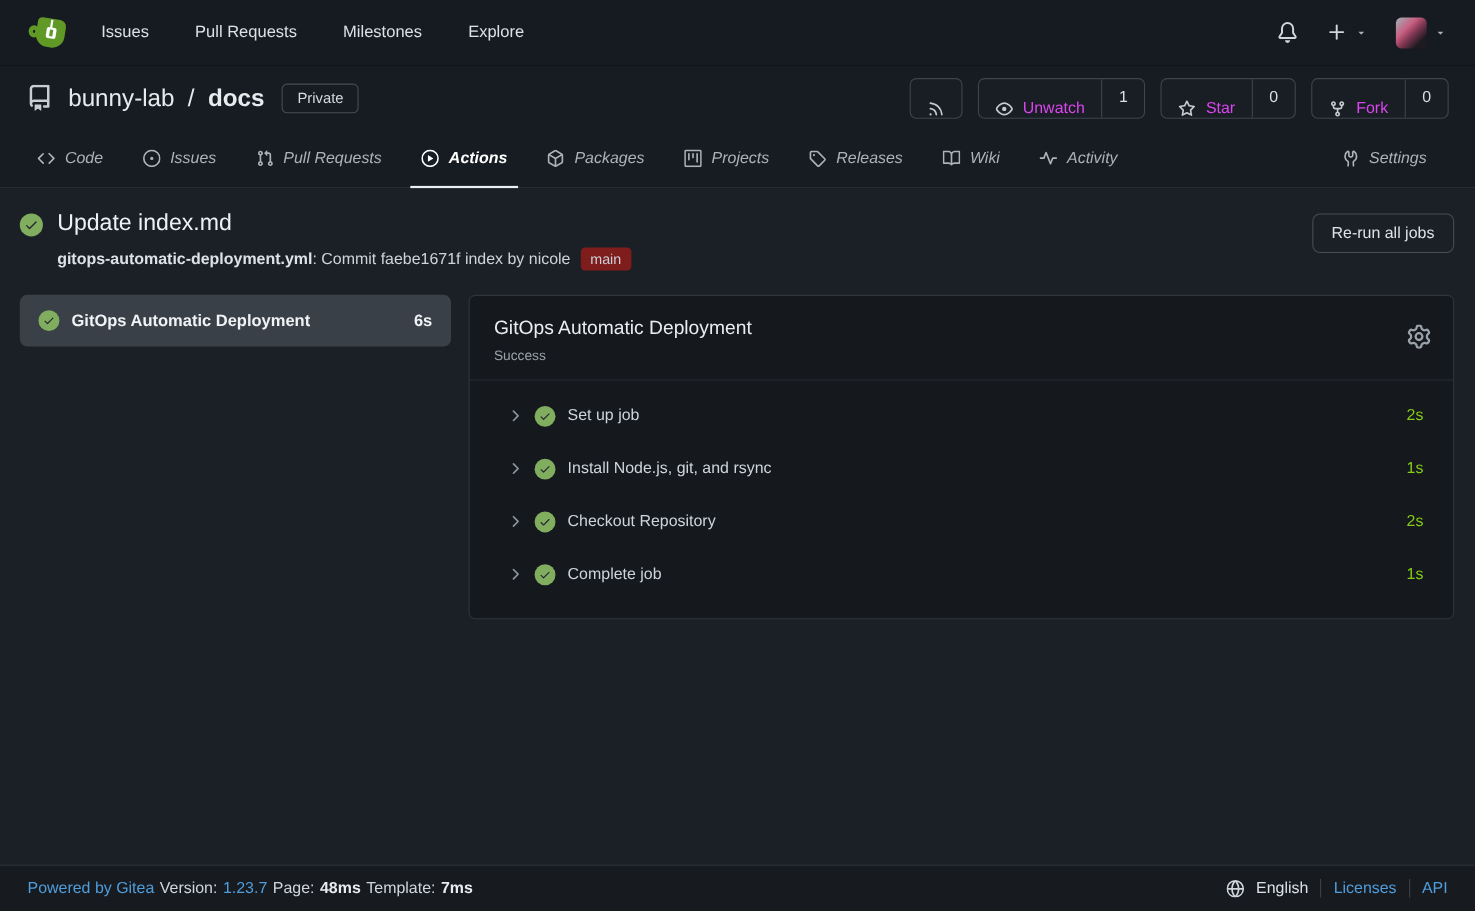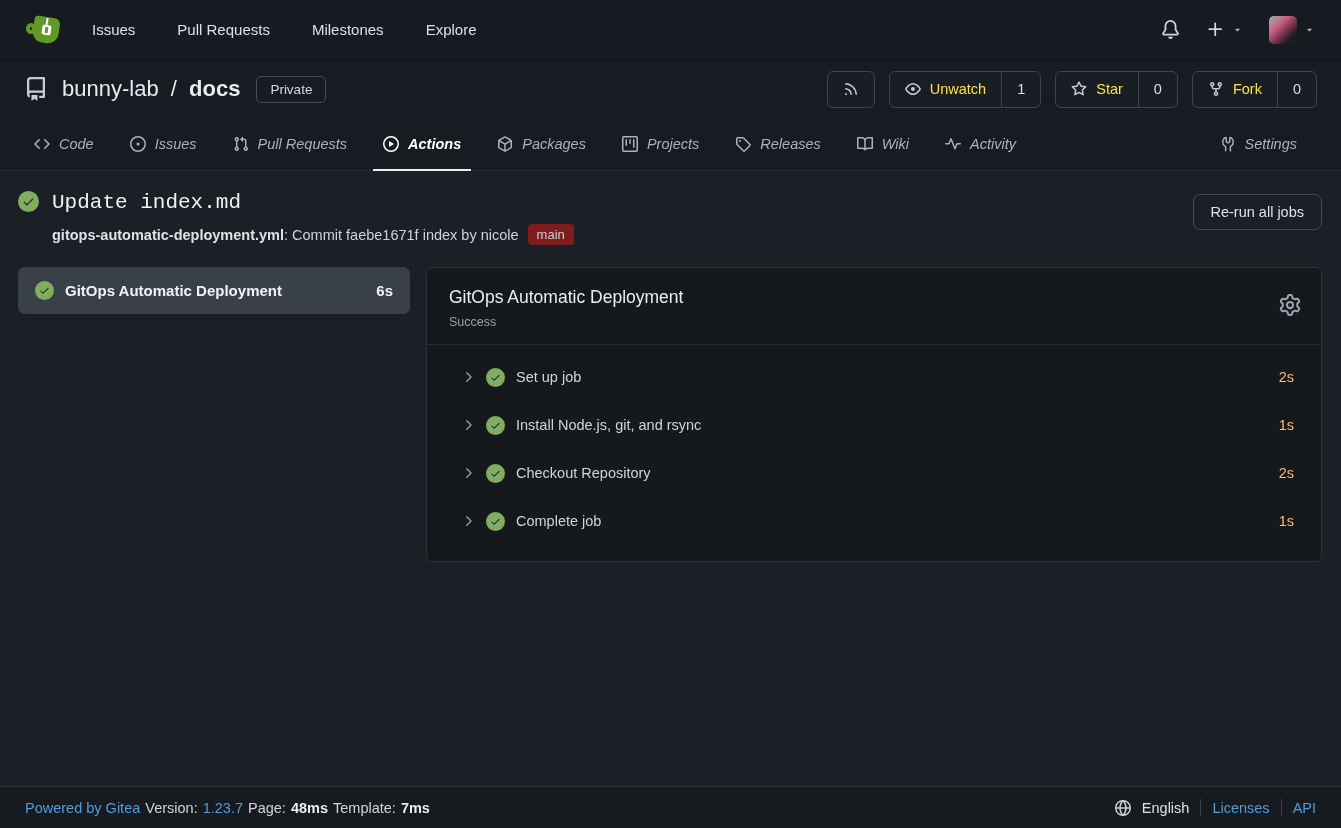--- a/index.html
+++ b/index.html
@@ -42,38 +42,38 @@
   .repo-icon { width:24px; height:24px; color:#c6cdd4; margin-right:14px; }
   .repo-title { font-size:22px; color:#e7ebee; }
   .repo-title .owner, .repo-title .name { cursor:pointer; }
   .repo-title .sep { margin:0 6px; color:#e7ebee; }
   .repo-title .name { font-weight:bold; }
   .visibility-badge { margin-left:16px; padding:5px 13px; border:1px solid #454c54;
     border-radius:5px; font-size:13.5px; color:#d4dade; }
   .repo-actions { margin-left:auto; display:flex; gap:14px; }
   .btn-group { display:flex; align-items:stretch; height:37px; border:1px solid #3e444d;
     border-radius:6px; background:#191e24; overflow:hidden; cursor:pointer; }
-  .btn-main { display:flex; align-items:center; gap:9px; padding:0 15px; color:#fde047; }
+  .btn-main { display:flex; align-items:flex-end; gap:9px; padding:0 15px; color:#d946ef; }
   .btn-main .icon { color:#c3cad1; }
   .btn-count { display:flex; align-items:center; padding:0 15px; border-left:1px solid #3e444d; color:#d9dfe4; }
 
   
   .repo-tabs { display:flex; align-items:center; height:52px; }
   .tab { display:flex; align-items:center; gap:9px; padding:0 10px; height:52px;
     color:#aab2ba; cursor:pointer; margin-right:16px; border-bottom:2px solid transparent; position:relative; top:1px;font-style:italic; }
   .tab .icon { color:#aab2ba; }
   .tab.active { color:#fff; font-weight:bold; border-bottom-color:#eceff2; }
   .tab.active .icon { color:#fff; }
   .tab-settings { margin-left:auto; margin-right:10px; }
 
   
   .main { flex:1; padding:20px 19px 0 18px; }
   .run-header { display:flex; align-items:flex-start; }
   .run-header-left { flex:1; }
-  .run-title-row { display:flex; align-items:flex-start; gap:13px;font-family:Liberation Mono, monospace; }
+  .run-title-row { display:flex; align-items:flex-end; gap:13px; }
   .check-badge { background:#81ad5f; border-radius:50%; color:#21262d; padding:4px; }
   .check-badge.size-20 { width:21px; height:21px; }
   .check-badge.size-18 { width:19px; height:19px; }
   .run-title { font-size:21px; color:#eef1f4; }
   .run-sub { margin:10px 0 0 34px; font-size:14.5px; color:#cdd4da; display:flex; align-items:center; gap:9px; }
   .run-sub .wf-file { font-weight:bold; color:#dde2e7; cursor:pointer; }
   .branch-badge { background:#7f1d1d; color:#c9d0d7; font-size:13px; padding:3px 9px; border-radius:4px; cursor:pointer; }
   .rerun-btn { height:36px; padding:0 17px; border:1px solid #464d55; border-radius:7px;
     background:transparent; color:#dde2e7; font-size:14.5px; font-family:inherit; cursor:pointer; margin-top:3px; }
 
@@ -92,21 +92,21 @@
   .job-panel-header { position:relative; padding:19px 22px 15px 22px; border-bottom:1px solid #262c33; }
   .job-panel-title { font-size:17.5px; color:#e9edf0; }
   .job-panel-status { font-size:12.5px; color:#99a2ab; margin-top:7px; }
   .gear-btn { position:absolute; right:20px; top:26px; width:22px; height:22px; color:#9aa3ac; cursor:pointer; }
 
   .steps { padding:8px 0 16px 0; }
   .step-row { display:flex; align-items:center; height:48px; padding:0 27px 0 33px; cursor:pointer;text-align:center; }
   .step-chevron { width:16px; height:16px; color:#8d969f; }
   .step-row .check-badge { margin:0 11px 0 10px; }
   .step-name { font-size:14.5px; color:#ced5da; }
-  .step-duration { margin-left:auto; font-size:14.5px; color:#fdba74; }
+  .step-duration { margin-left:auto; font-size:14.5px; color:#84cc16; }
 
   
   .footer { flex:none; height:42px; background:#171b20; border-top:1px solid #2d333b;
     display:flex; align-items:center; padding:0 25px; font-size:14.5px; color:#cfd5db; }
   .footer a, .footer .link { color:#4f9ddb; text-decoration:none; cursor:pointer; }
   .footer .seg { margin-right:5px; }
   .footer b { color:#e8ecef; }
   .footer-right { margin-left:auto; display:flex; align-items:center; gap:11px; }
   .globe { width:16px; height:16px; color:#cfd5db; }
   .lang { cursor:pointer; color:#dbe1e6; }

